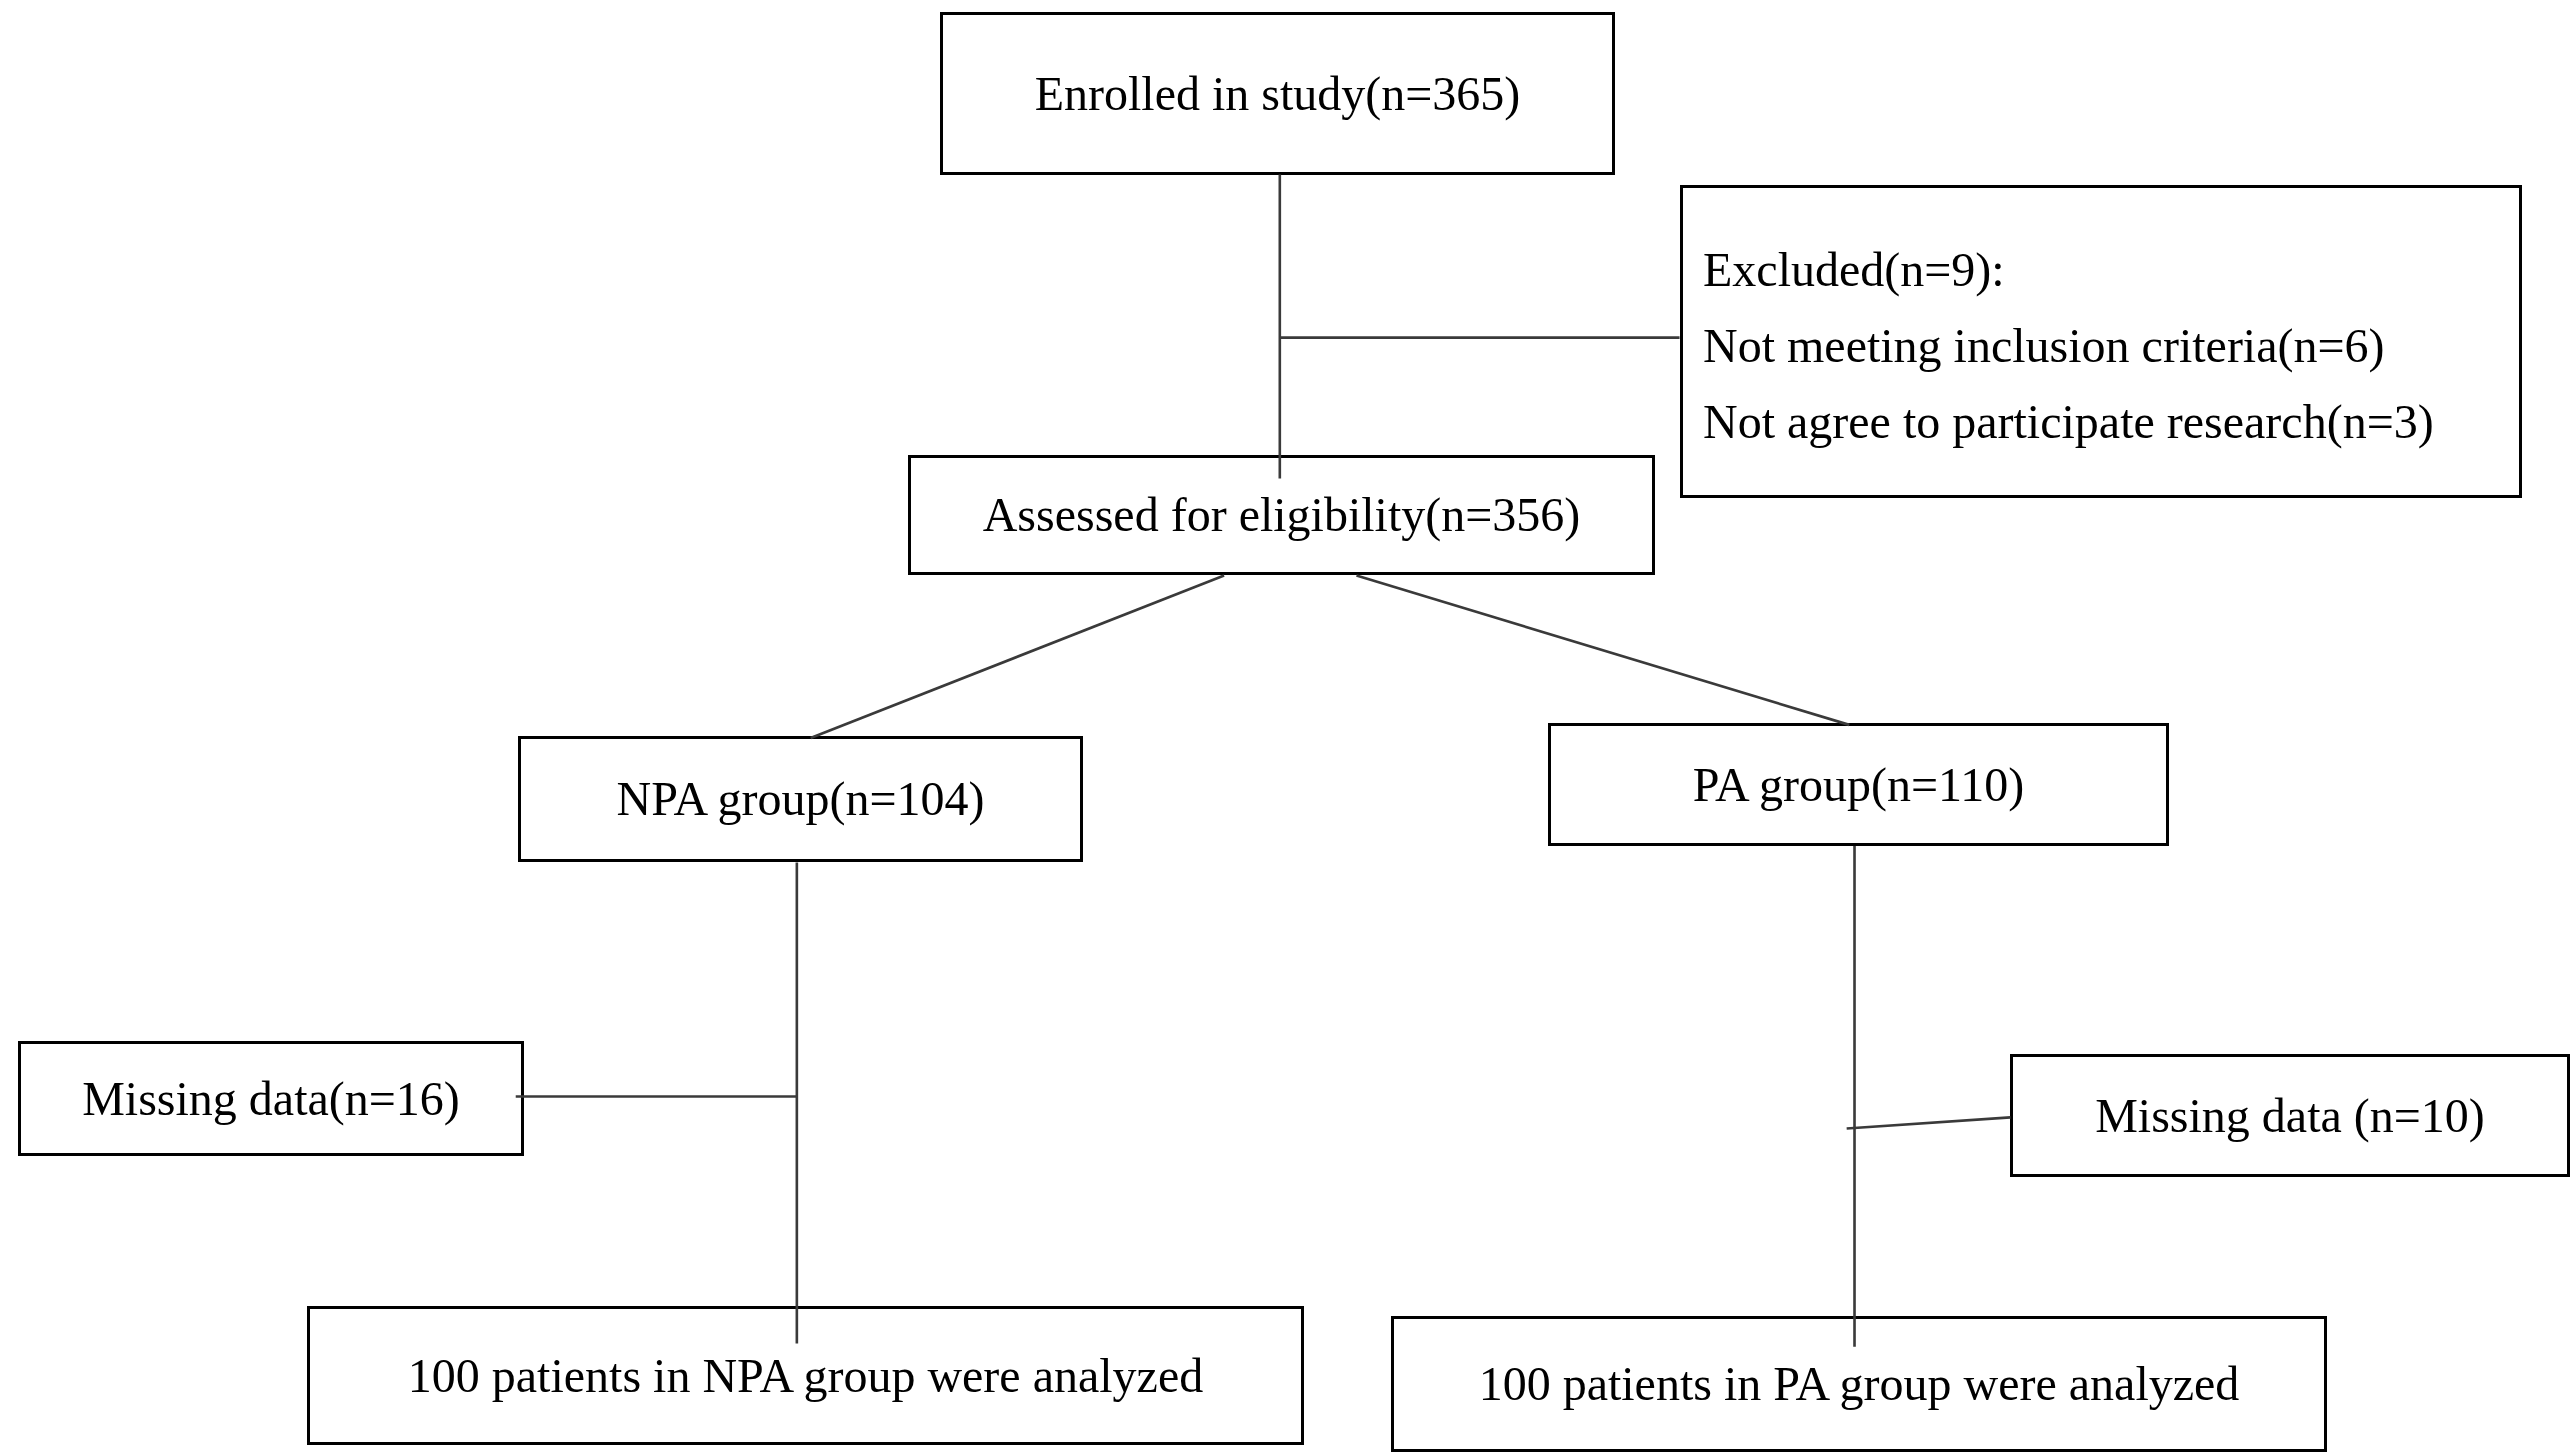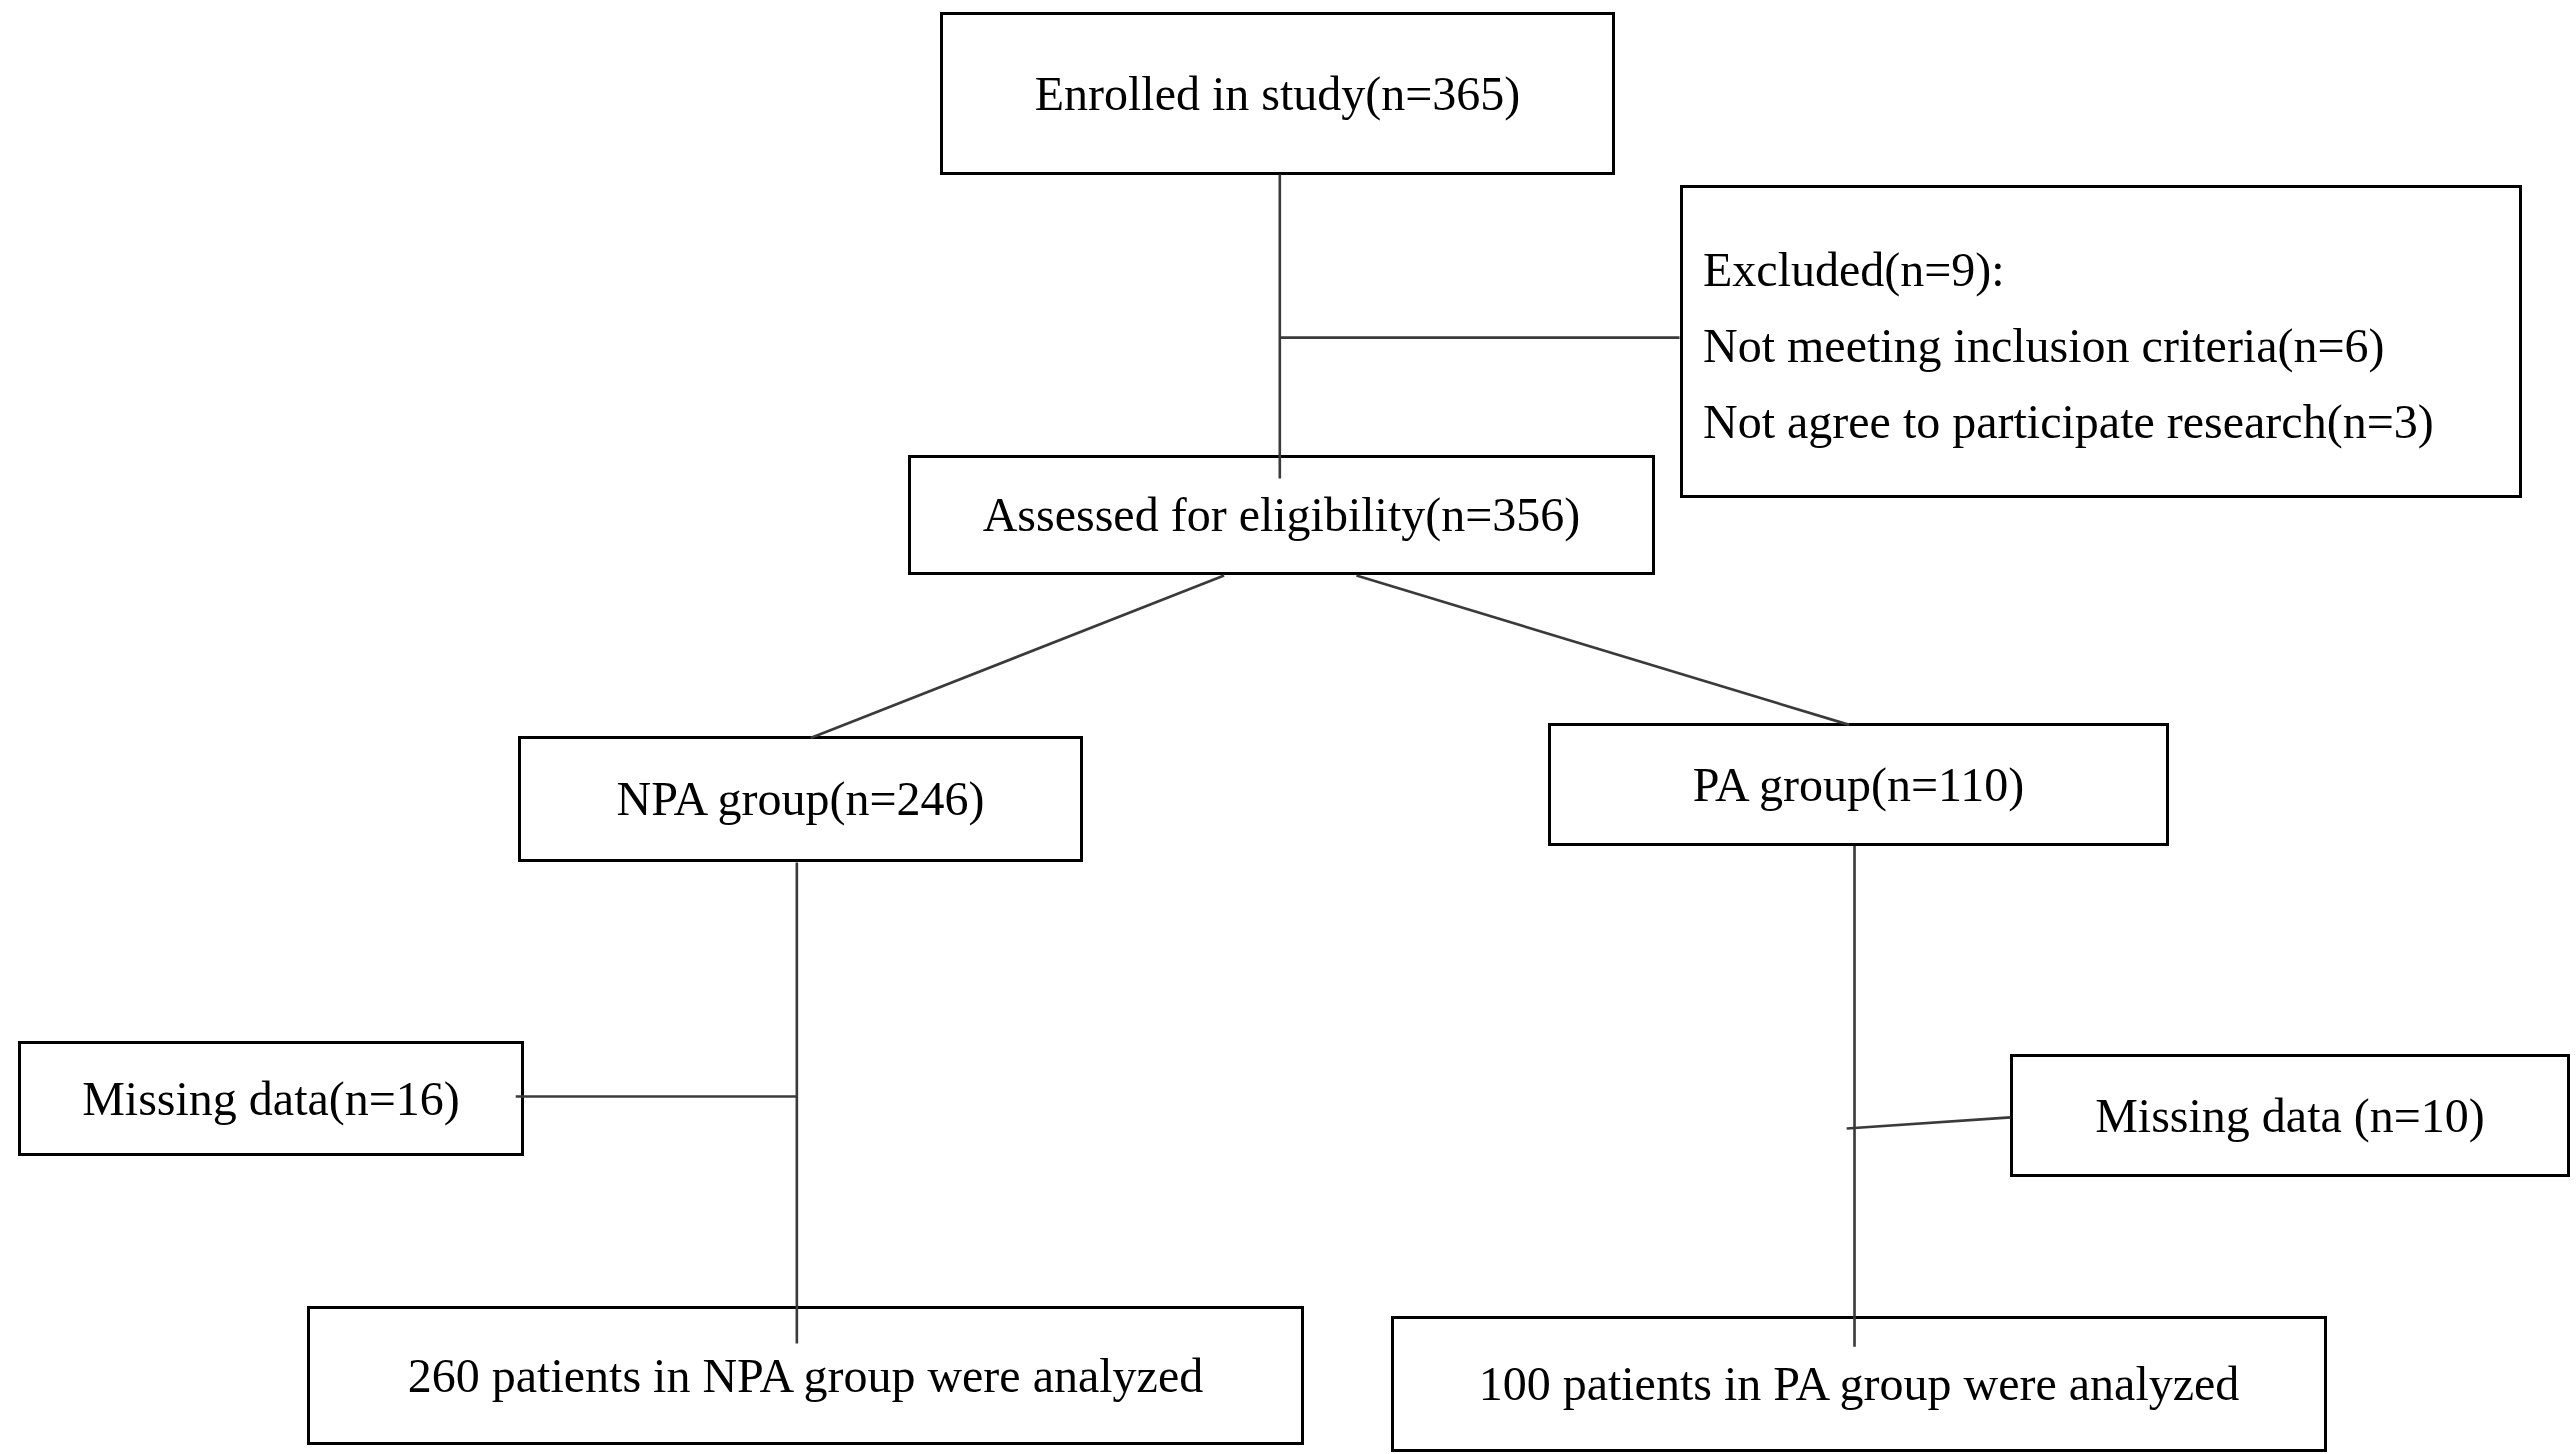--- a/index.html
+++ b/index.html
@@ -83,37 +83,37 @@
     <div class="ex-line">Excluded(n=9):</div>
     <div class="ex-line">Not meeting inclusion criteria(n=6)</div>
     <div class="ex-line">Not agree to participate research(n=3)</div>
   </div>
 
   <div class="box box-assessed">
     <span>Assessed for eligibility(n=356)</span>
   </div>
 
   <div class="box box-npa">
-    <span>NPA group(n=246)</span>
+    <span>NPA group(n=104)</span>
   </div>
 
   <div class="box box-pa">
     <span>PA group(n=110)</span>
   </div>
 
   <div class="box box-missing-npa">
     <span>Missing data(n=16)</span>
   </div>
 
   <div class="box box-missing-pa">
     <span>Missing data (n=10)</span>
   </div>
 
   <div class="box box-analyzed-npa">
-    <span>260 patients in NPA group were analyzed</span>
+    <span>100 patients in NPA group were analyzed</span>
   </div>
 
   <div class="box box-analyzed-pa">
     <span>100 patients in PA group were analyzed</span>
   </div>
 
 </div>
 
 
 </body></html>

